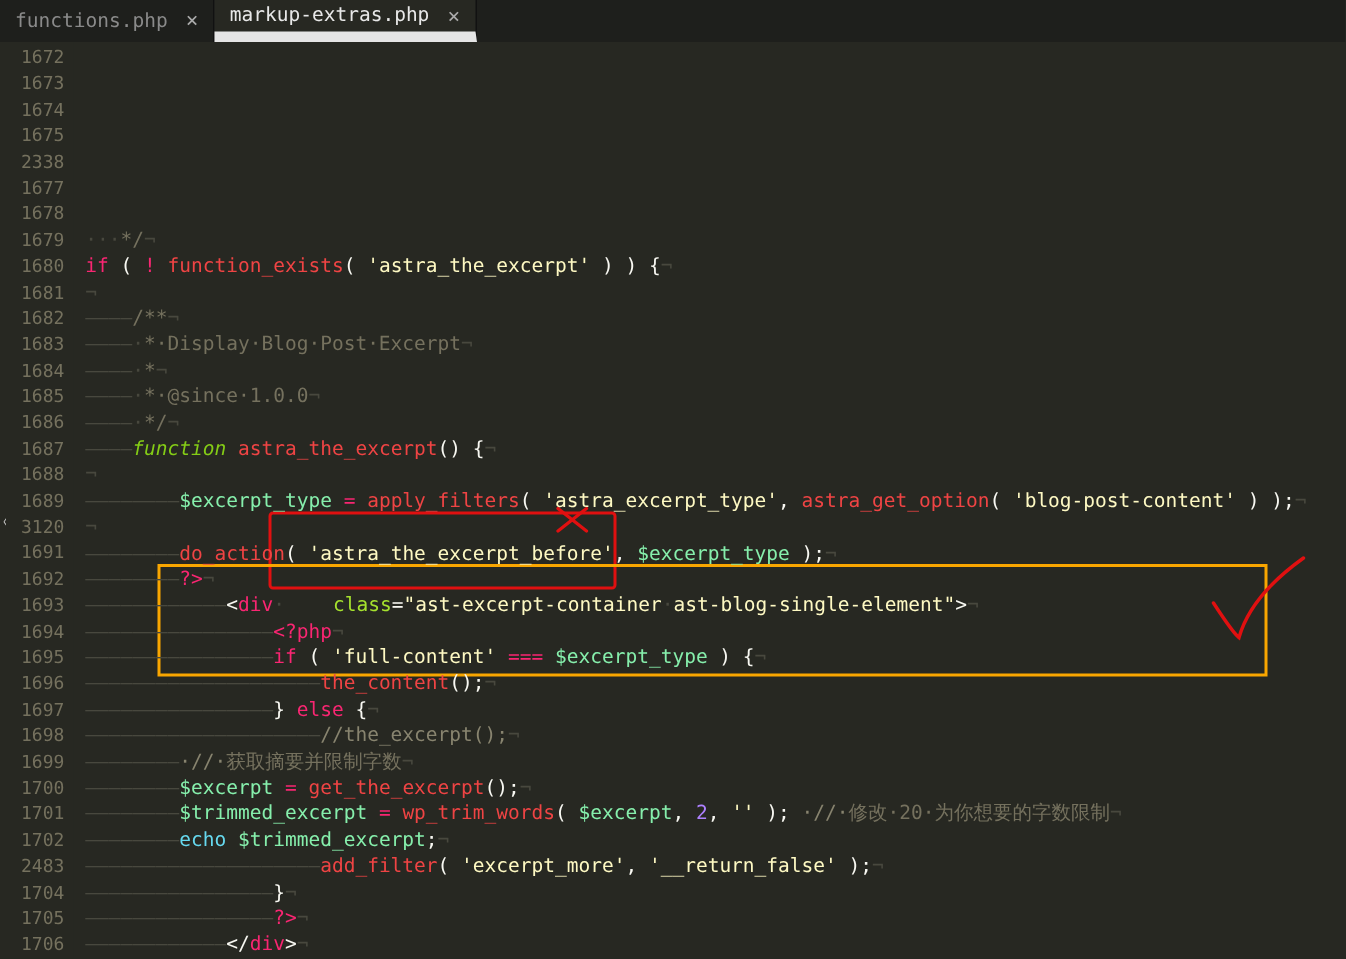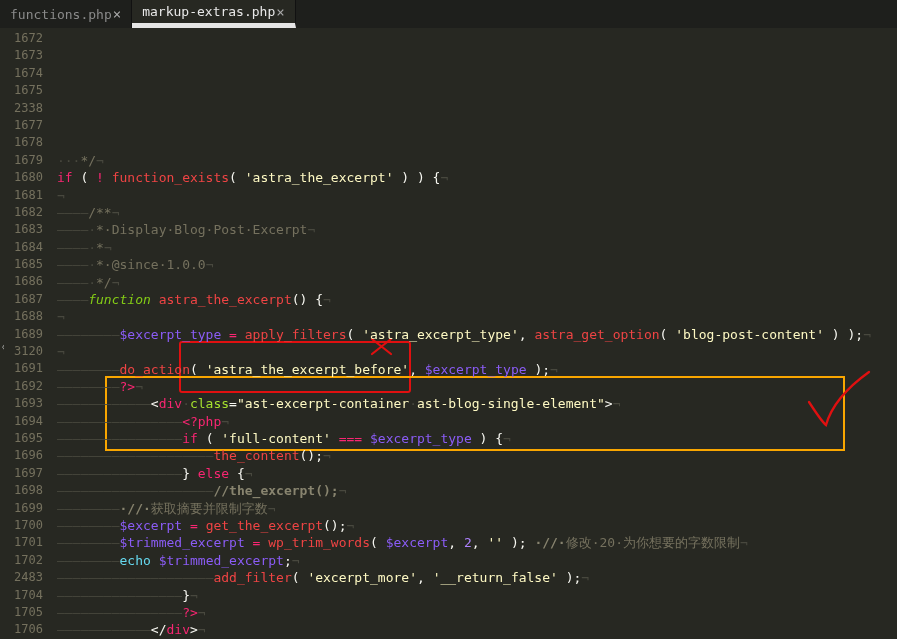--- a/index.html
+++ b/index.html
@@ -18,27 +18,27 @@
   background: #1e1f1c;
   height: 28px;
   align-items: stretch;
 }
 .tab {
   display: flex;
   align-items: center;
   padding: 0 10px;
   color: #8a8a8a;
   cursor: pointer;
-  gap: 1px;
+  gap: 12px;
   border-right: 1px solid #111;
 }
 .tab.active {
   background: #272822;
   color: #e8e8e8;
-  border-bottom: 5px solid #e5e5e5;
+  border-bottom: 7px solid #e5e5e5;
 }
 .tab .close {
   font-size: 14px;
   color: #aaa;
 }
 .editor {
   display: flex;
   height: calc(100% - 28px);
 }
 .gutter {
@@ -71,27 +71,27 @@
 .line { height: 17.4px; position: relative; }
 .ws { color: #48483e; }
 .line-end { color: #48483e; }
 
 .c-comment { color: #75715e; }
 .c-kw { color: #84cc16; font-style: italic; }
 .c-kw2 { color: #f92672; }
 .c-func { color: #ef4444; }
 .c-func2 { color: #ef4444; }
 .c-str { color: #fef9c3; }
-.c-var { color: #8b5cf6; }
+.c-var { color: #86efac; }
 .c-num { color: #ae81ff; }
 .c-tag { color: #f92672; }
-.c-attr { color: #a6e22e; }
+.c-attr { color: #a6e22e; margin-left: 32px; }
 .c-plain { color: #f8f8f2; }
 .c-blue { color: #66d9ef; }
-.c-dim { color: #88846f; font-weight: bold; }
+.c-dim { color: #88846f; }
 
 .annot-redbox {
   position: absolute;
   border: 2px solid #e01010;
   border-radius: 3px;
   pointer-events: none;
 }
 .annot-yellowbox {
   position: absolute;
   border: 2px solid #f9a600;

